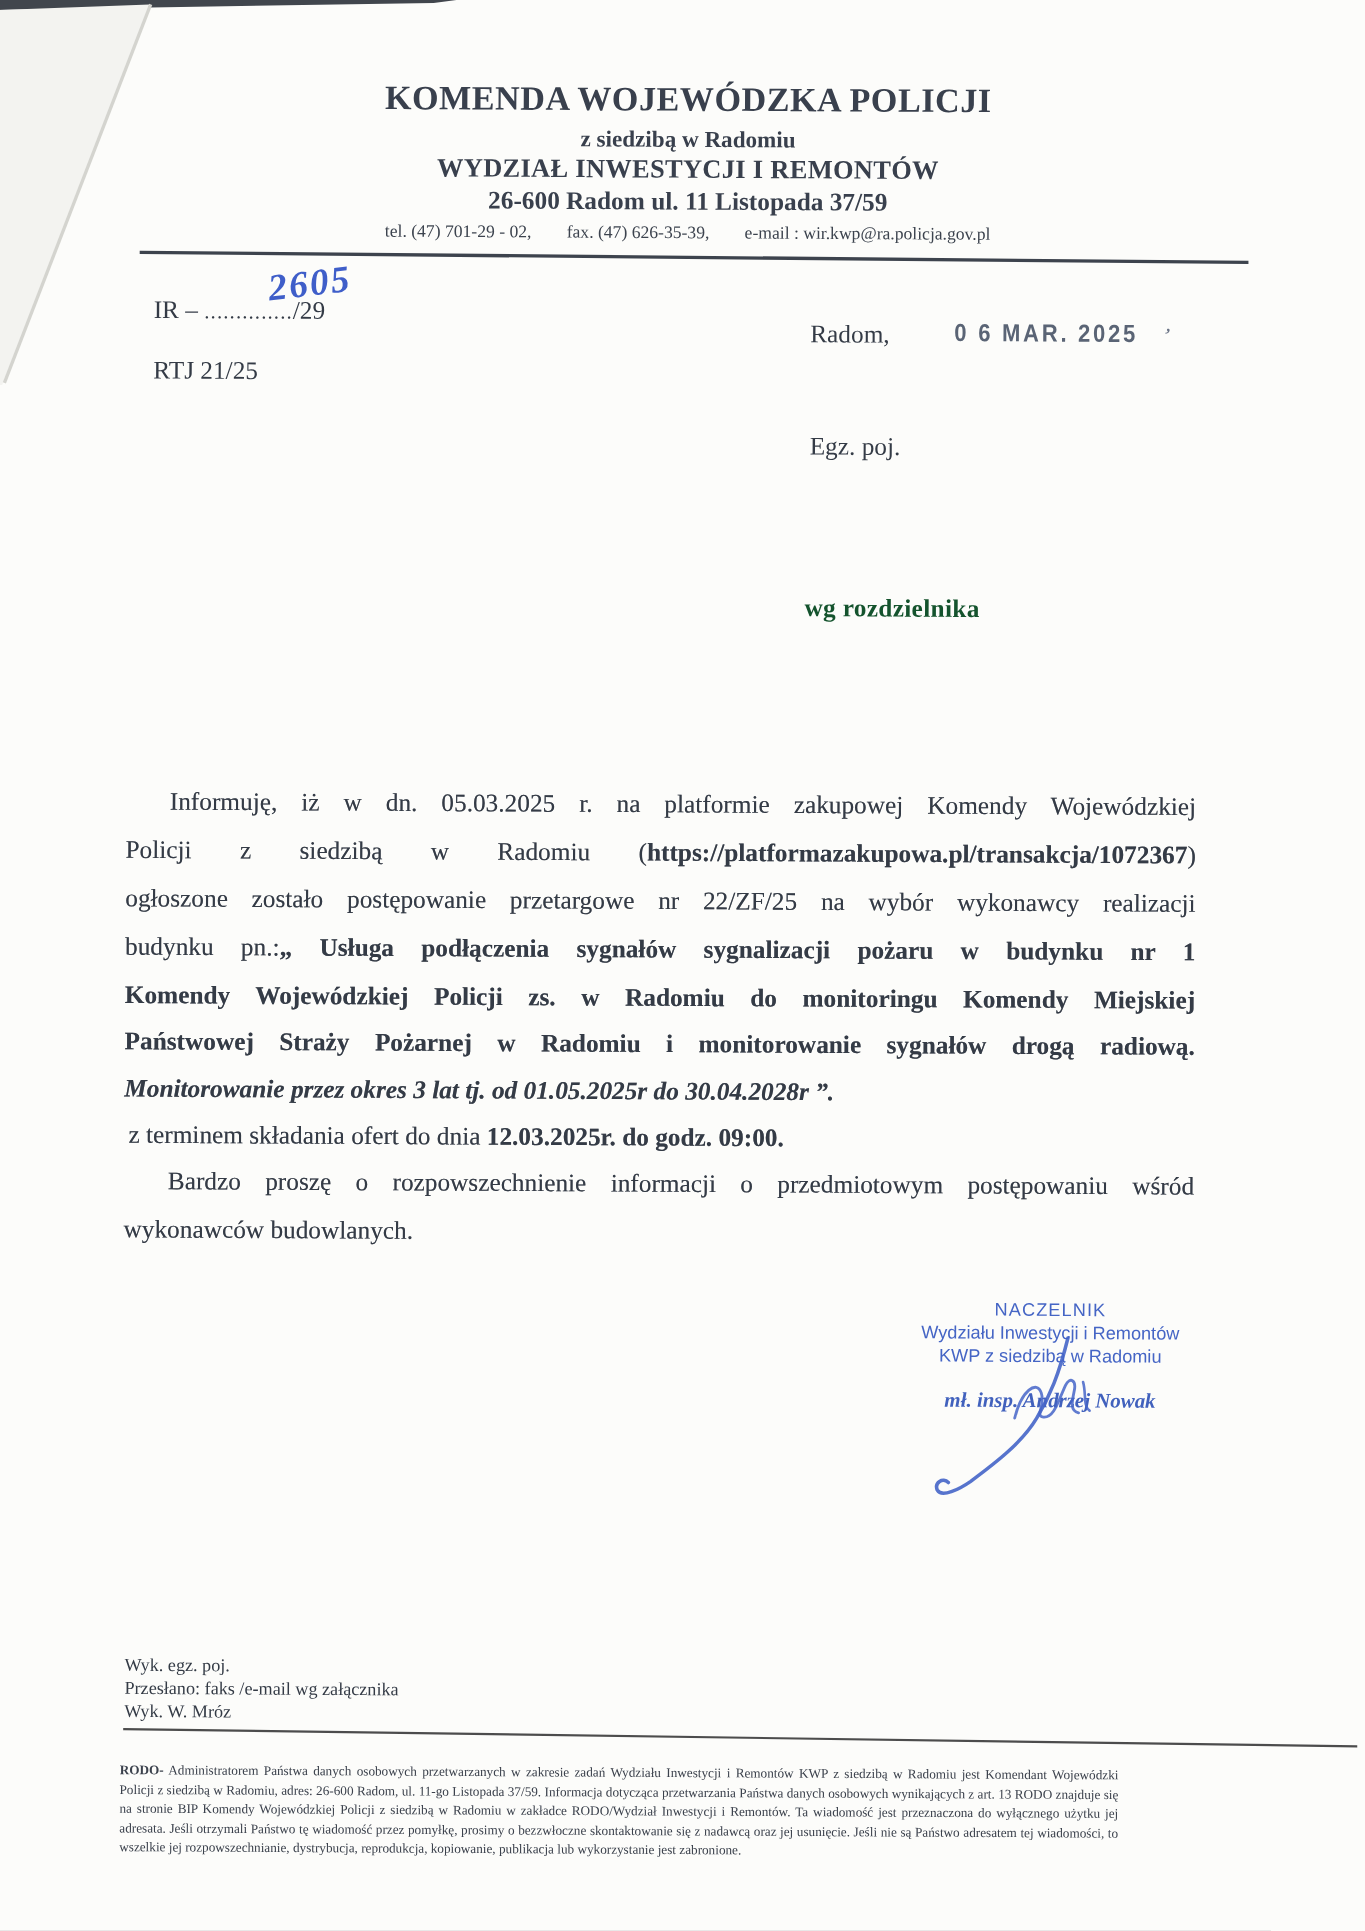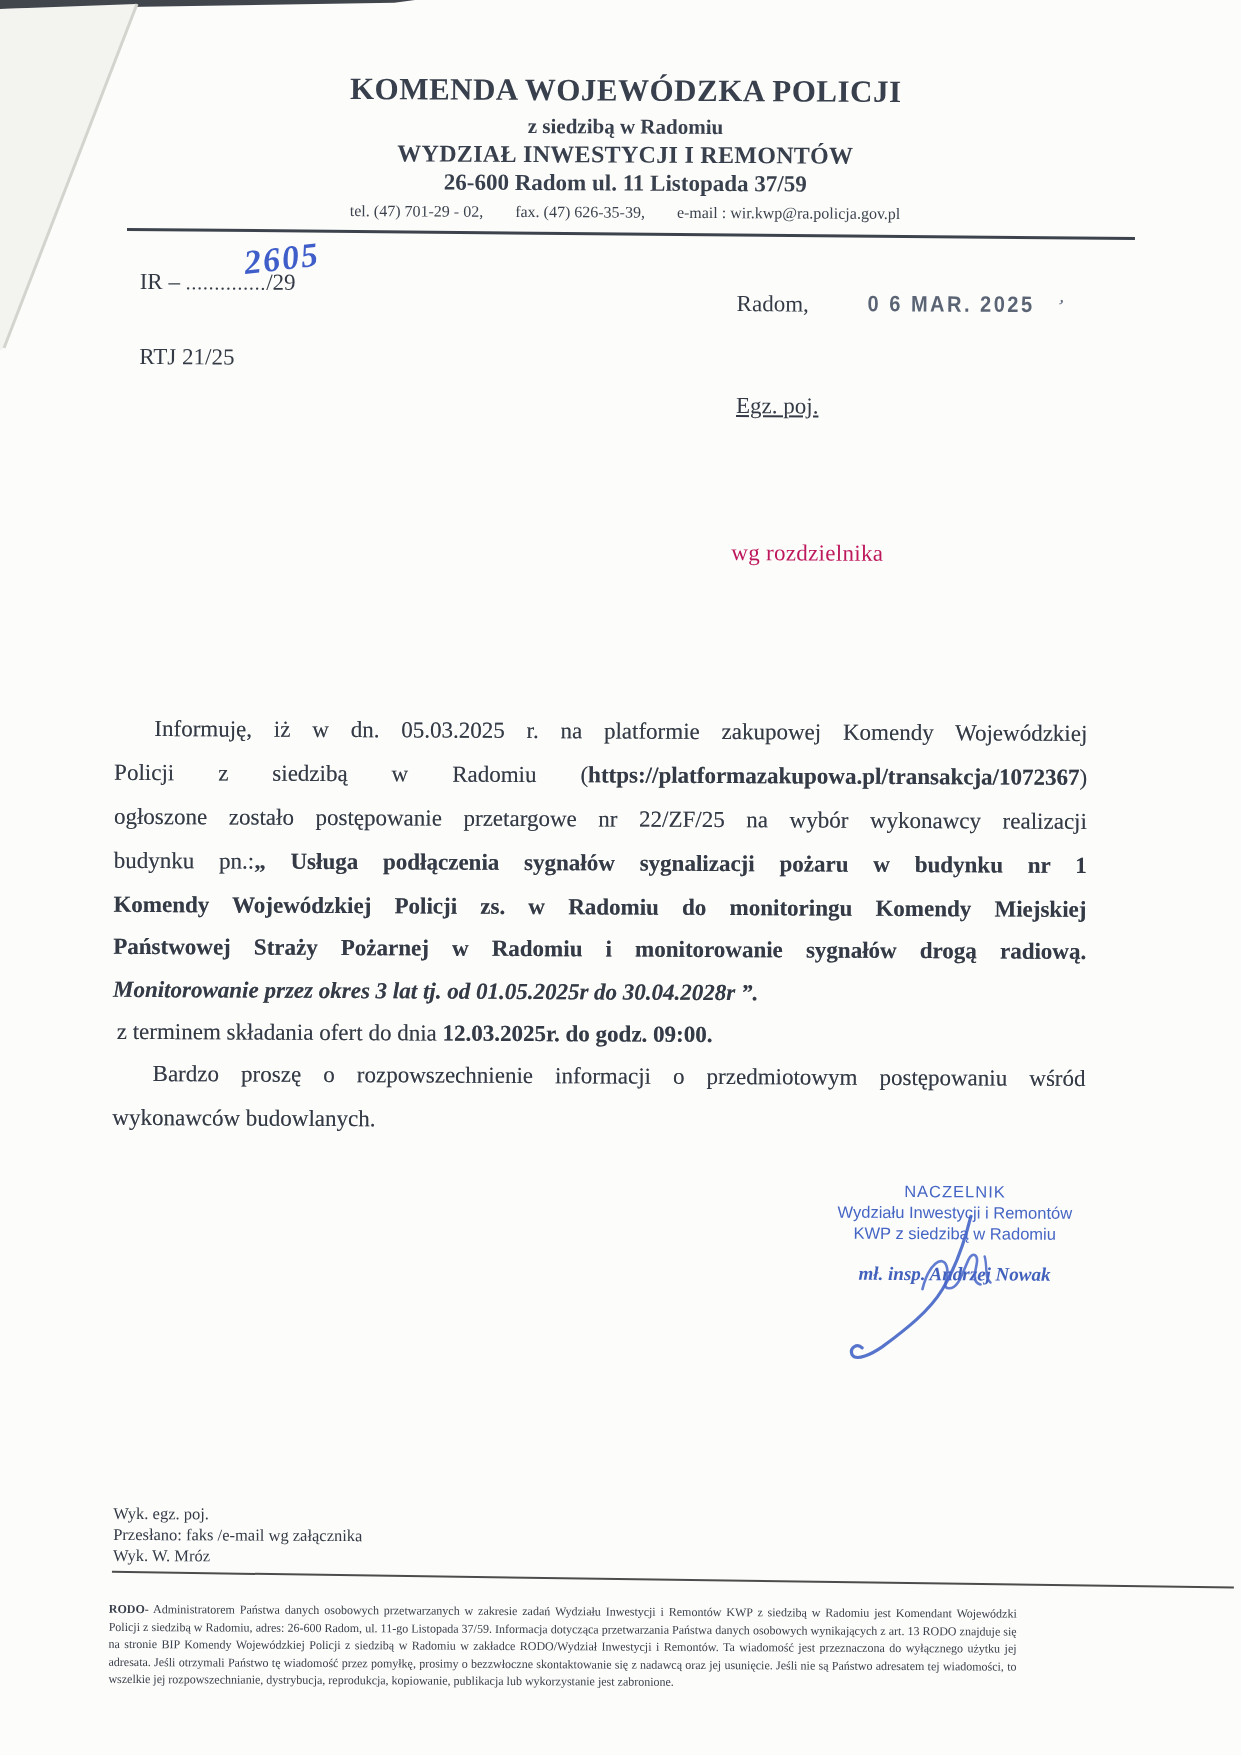--- a/index.html
+++ b/index.html
@@ -22,21 +22,21 @@
   
   .ref{font-size:23px;color:#343b46;}
   .dots{display:inline-block;letter-spacing:1px;font-size:19px;vertical-align:baseline;}
   .hand{position:absolute;left:58px;top:-30px;font-size:34px;font-style:italic;font-weight:bold;
         color:#3f5ec9;transform:rotate(-7deg);letter-spacing:2px;font-family:"Liberation Serif",serif;}
   .datestamp{font-family:"Liberation Sans",sans-serif;font-weight:bold;font-size:20px;
              letter-spacing:2.5px;color:#4d586a;transform:scaleY(1.12);transform-origin:left bottom;
              display:inline-block;opacity:.92;}
   .penmark{font-size:20px;color:#6b7486;transform:rotate(18deg);display:inline-block;}
   
-  .wg{font-size:23px;font-weight:normal;color:#be185d;letter-spacing:0.3px;}
+  .wg{font-size:23px;font-weight:bold;color:#14532d;letter-spacing:0.3px;}
   
   .bline{position:absolute;left:117px;width:973px;font-size:23px;color:#343b46;
          text-align:justify;text-align-last:justify;box-sizing:border-box;
          text-shadow:0 0 0.5px rgba(52,59,70,.55);}
   .noj{text-align:left;text-align-last:left;}
   .ind{padding-left:40px;}
   .b{font-weight:bold;}
   .bi{font-weight:bold;font-style:italic;}
   
   .stampline{position:absolute;left:820px;width:280px;text-align:center;
@@ -76,22 +76,22 @@
 
     <div class="abs ref" style="left:140px;top:269px;">
       <span>IR –</span>
       <span style="position:relative;display:inline-block;"><span class="dots">..............</span><span class="hand">2605</span></span><span>/29</span>
     </div>
     <div class="abs ref" style="left:737px;top:288px;">Radom,</div>
     <div class="abs" style="left:868px;top:290px;">
       <span class="datestamp">0 6 MAR. 2025</span>
       <span class="penmark" style="margin-left:18px;">ʼ</span>
     </div>
-    <div class="abs ref" style="left:140px;top:344px;">RTJ 21/25</div>
-    <div class="abs ref" style="left:737px;top:390px;text-decoration:underline;">Egz. poj.</div>
+    <div class="abs ref" style="left:140px;top:324px;">RTJ 21/25</div>
+    <div class="abs ref" style="left:737px;top:390px;">Egz. poj.</div>
 
     <div class="abs wg" style="left:733px;top:537px;">wg rozdzielnika</div>
 
     <div class="bline ind" style="top:716px;"><span>Informuję, iż w dn. 05.03.2025 r. na platformie zakupowej Komendy Wojewódzkiej</span></div>
     <div class="bline" style="top:760px;"><span>Policji z siedzibą w Radomiu (</span><span class="b">https://platformazakupowa.pl/transakcja/1072367</span><span>)</span></div>
     <div class="bline" style="top:804px;"><span>ogłoszone zostało postępowanie przetargowe nr 22/ZF/25 na wybór wykonawcy realizacji</span></div>
     <div class="bline" style="top:848px;"><span>budynku pn.:</span><span class="b">„ Usługa podłączenia sygnałów sygnalizacji pożaru w budynku nr 1</span></div>
     <div class="bline b" style="top:892px;"><span>Komendy Wojewódzkiej Policji zs. w Radomiu do monitoringu Komendy Miejskiej</span></div>
     <div class="bline b" style="top:934px;"><span>Państwowej Straży Pożarnej w Radomiu i monitorowanie sygnałów drogą radiową.</span></div>
     <div class="bline bi noj" style="top:977px;"><span>Monitorowanie przez okres 3 lat tj. od 01.05.2025r do 30.04.2028r ”.</span></div>

